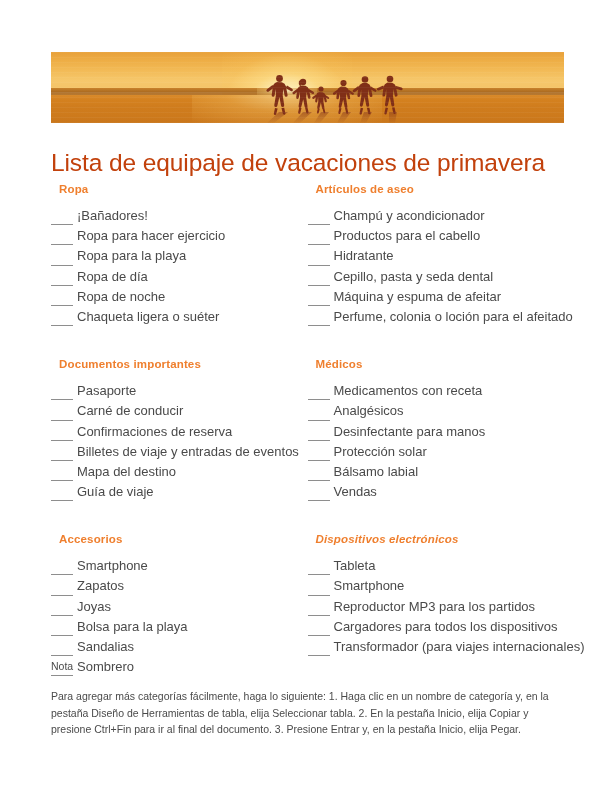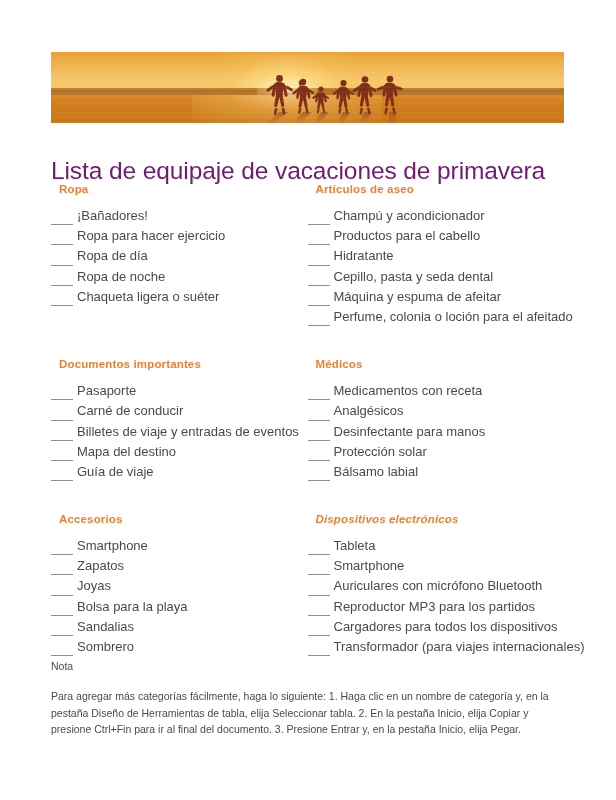--- a/index.html
+++ b/index.html
@@ -282,30 +282,31 @@
           <path d="M341 55.4 l1.3 5.6 q0.3 1.2 1.5 1 q1.1 -0.2 0.9 -1.3 l-1.2 -5.4 z"></path>
           <path d="M332.3 33.6 l-5.6 2.4 q-1.3 0.6 -0.7 1.8 q0.6 1.2 1.9 0.6 l5.4 -2.2 z"></path>
           <path d="M345 34 l5.6 1.6 q1.3 0.4 1 1.7 q-0.4 1.3 -1.7 0.9 l-5.5 -1.4 z"></path>
         </g>
       </g>
     </svg>
 
     <div class="banner-streaks"></div>
   </div>
 
-  <h1 class="doc-title" style="color: #701a75;">Lista de equipaje de vacaciones de primavera</h1>
+  <h1 class="doc-title" style="color: #c2410c; margin-top: 8px;">Lista de equipaje de vacaciones de primavera</h1>
 
   <div class="sections">
 
     <div class="section-row">
       <div class="section">
         <div class="section-title" style="color: rgb(239, 127, 46);">Ropa</div>
         <ul class="items">
           <li class="item"><span class="rule" style="border-bottom-color: rgb(142, 142, 142);"></span><span>¡Bañadores!</span></li>
           <li class="item"><span class="rule" style="border-bottom-color: rgb(142, 142, 142);"></span><span>Ropa para hacer ejercicio</span></li>
+          <li class="item"><span class="rule" style="border-bottom-color: rgb(142, 142, 142);"></span><span>Ropa para la playa</span></li>
           <li class="item"><span class="rule" style="border-bottom-color: rgb(142, 142, 142);"></span><span>Ropa de día</span></li>
           <li class="item"><span class="rule" style="border-bottom-color: rgb(142, 142, 142);"></span><span>Ropa de noche</span></li>
           <li class="item"><span class="rule" style="border-bottom-color: rgb(142, 142, 142);"></span><span>Chaqueta ligera o suéter</span></li>
         </ul>
       </div>
       <div class="section">
         <div class="section-title" style="color: rgb(239, 127, 46);">Artículos de aseo</div>
         <ul class="items">
           <li class="item"><span class="rule" style="border-bottom-color: rgb(142, 142, 142);"></span><span>Champú y acondicionador</span></li>
           <li class="item"><span class="rule" style="border-bottom-color: rgb(142, 142, 142);"></span><span>Productos para el cabello</span></li>
@@ -318,33 +319,35 @@
     </div>
 
     <div class="row-gap"></div>
 
     <div class="section-row">
       <div class="section">
         <div class="section-title" style="color: rgb(239, 127, 46);">Documentos importantes</div>
         <ul class="items">
           <li class="item"><span class="rule" style="border-bottom-color: rgb(142, 142, 142);"></span><span>Pasaporte</span></li>
           <li class="item"><span class="rule" style="border-bottom-color: rgb(142, 142, 142);"></span><span>Carné de conducir</span></li>
+          <li class="item"><span class="rule" style="border-bottom-color: rgb(142, 142, 142);"></span><span>Confirmaciones de reserva</span></li>
           <li class="item"><span class="rule" style="border-bottom-color: rgb(142, 142, 142);"></span><span>Billetes de viaje y entradas de eventos</span></li>
           <li class="item"><span class="rule" style="border-bottom-color: rgb(142, 142, 142);"></span><span>Mapa del destino</span></li>
           <li class="item"><span class="rule" style="border-bottom-color: rgb(142, 142, 142);"></span><span>Guía de viaje</span></li>
         </ul>
       </div>
       <div class="section">
         <div class="section-title" style="color: rgb(239, 127, 46);">Médicos</div>
         <ul class="items">
           <li class="item"><span class="rule" style="border-bottom-color: rgb(142, 142, 142);"></span><span>Medicamentos con receta</span></li>
           <li class="item"><span class="rule" style="border-bottom-color: rgb(142, 142, 142);"></span><span>Analgésicos</span></li>
           <li class="item"><span class="rule" style="border-bottom-color: rgb(142, 142, 142);"></span><span>Desinfectante para manos</span></li>
           <li class="item"><span class="rule" style="border-bottom-color: rgb(142, 142, 142);"></span><span>Protección solar</span></li>
           <li class="item"><span class="rule" style="border-bottom-color: rgb(142, 142, 142);"></span><span>Bálsamo labial</span></li>
+          <li class="item"><span class="rule" style="border-bottom-color: rgb(142, 142, 142);"></span><span>Vendas</span></li>
         </ul>
       </div>
     </div>
 
     <div class="row-gap"></div>
 
     <div class="section-row">
       <div class="section">
         <div class="section-title" style="color: rgb(239, 127, 46);">Accesorios</div>
         <ul class="items">
@@ -354,21 +357,20 @@
           <li class="item"><span class="rule" style="border-bottom-color: rgb(142, 142, 142);"></span><span>Bolsa para la playa</span></li>
           <li class="item"><span class="rule" style="border-bottom-color: rgb(142, 142, 142);"></span><span>Sandalias</span></li>
           <li class="item"><span class="rule" style="border-bottom-color: rgb(142, 142, 142);"></span><span>Sombrero</span></li>
         </ul>
       </div>
       <div class="section">
         <div class="section-title" style="color: rgb(239, 127, 46); font-style: italic;">Dispositivos electrónicos</div>
         <ul class="items">
           <li class="item"><span class="rule" style="border-bottom-color: rgb(142, 142, 142);"></span><span>Tableta</span></li>
           <li class="item"><span class="rule" style="border-bottom-color: rgb(142, 142, 142);"></span><span>Smartphone</span></li>
-          <li class="item"><span class="rule" style="border-bottom-color: rgb(142, 142, 142);"></span><span>Auriculares con micrófono Bluetooth</span></li>
           <li class="item"><span class="rule" style="border-bottom-color: rgb(142, 142, 142);"></span><span>Reproductor MP3 para los partidos</span></li>
           <li class="item"><span class="rule" style="border-bottom-color: rgb(142, 142, 142);"></span><span>Cargadores para todos los dispositivos</span></li>
           <li class="item"><span class="rule" style="border-bottom-color: rgb(142, 142, 142);"></span><span>Transformador (para viajes internacionales)</span></li>
         </ul>
       </div>
     </div>
 
   </div>
 
   <div class="note-block">

